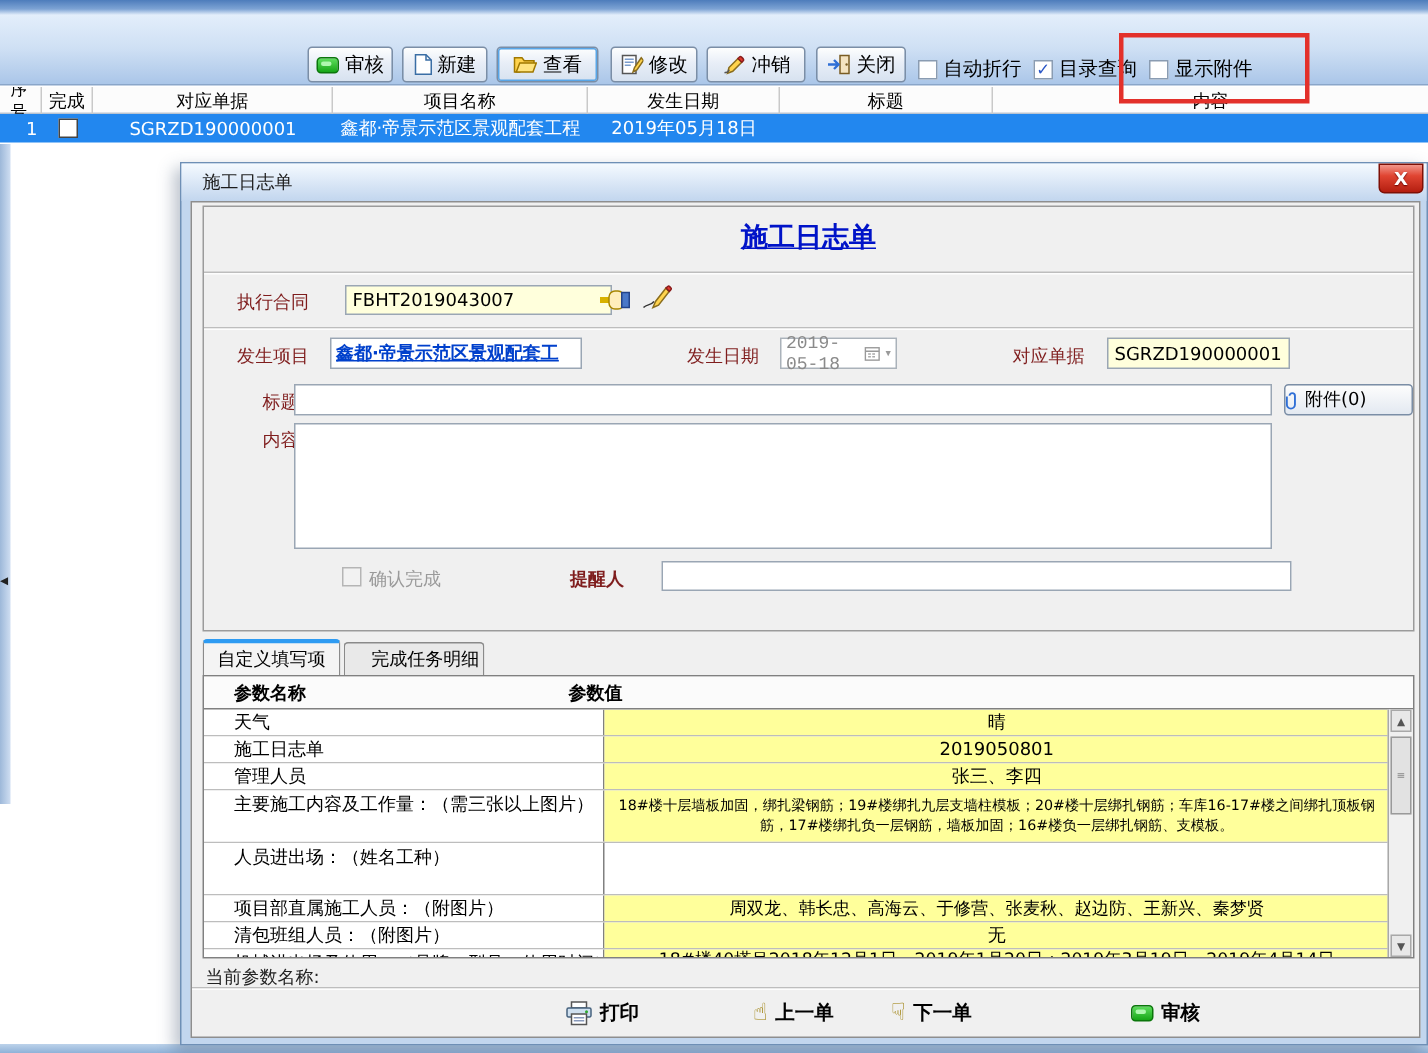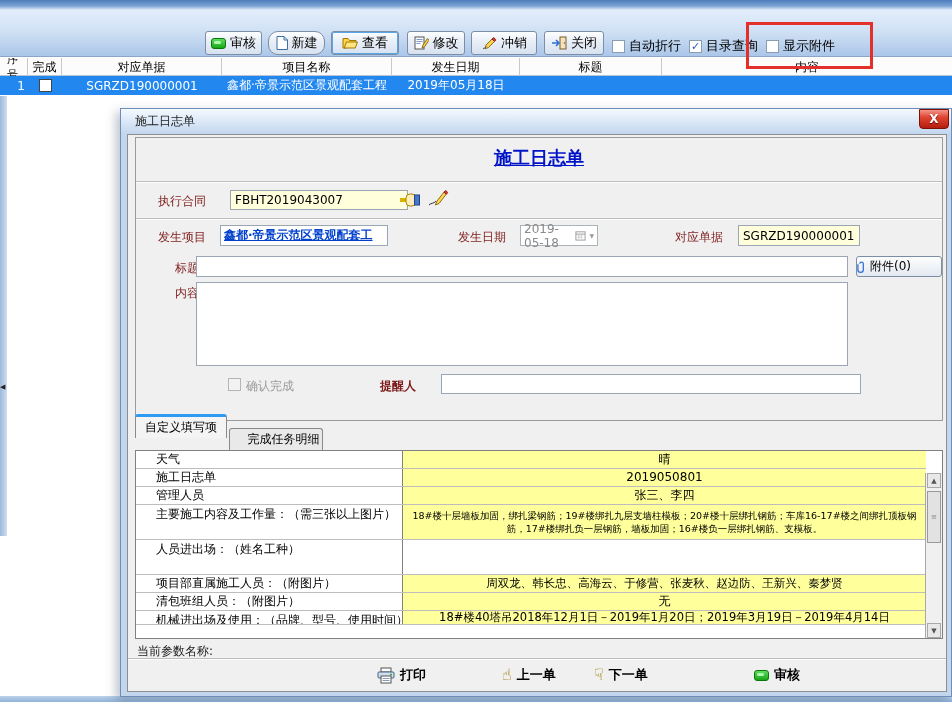--- a/index.html
+++ b/index.html
@@ -78,21 +78,21 @@
 <body>
 
 <div id="root">
 
   <div class="abs topbar"></div>
 
   <div class="abs tbtn" style="left:205px;top:31px;width:57px;">
     <span class="green-badge"></span>
     <span>审核</span>
   </div>
-  <div class="abs tbtn" style="left:268px;top:31px;width:57px;border-radius:10px;">
+  <div class="abs tbtn" style="left:268px;top:31px;width:57px;">
     <span>
         <svg width="12" height="14" viewBox="0 0 12 14">
           <path d="M1 .5h7l3.5 3.5v9.5H1z" fill="#fff" stroke="#3a6ea5"></path>
           <path d="M8 .5v3.5h3.5" fill="none" stroke="#3a6ea5"></path>
         </svg>
       </span>
     <span>新建</span>
   </div>
   <div class="abs tbtn default" style="left:331px;top:31px;width:68px;">
     <span>
@@ -203,21 +203,21 @@
             </svg>
           </span>
 
         <div class="abs groove" style="left:0;top:80px;width:100%;"></div>
 
         <span class="abs flabel" style="left:22px;top:91px;">发生项目</span>
         <div class="abs link-field" style="left:84px;top:87px;width:168px;height:21px;">
           <span class="link-text">鑫都·帝景示范区景观配套工</span>
         </div>
         <span class="abs flabel" style="left:322px;top:91px;">发生日期</span>
-        <div class="abs date-field" style="left:384px;top:87px;width:78px;height:21px;">
+        <div class="abs date-field" style="left:384px;top:87px;width:78px;height:21px;font-family:Liberation Mono, monospace;">
           <span style="flex:1;">2019-05-18</span>
           <span>
               <svg width="11" height="11" viewBox="0 0 12 12">
                 <rect x="1" y="2" width="10" height="9" fill="#fff" stroke="#999"></rect>
                 <path d="M1 4.5h10" stroke="#999"></path>
                 <path d="M3 6.5h2M6 6.5h2M3 8.5h2M6 8.5h2" stroke="#aaa"></path>
               </svg>
             </span>
           <span style="font-size:6px;color:#9a9a9a;">▼</span>
         </div>
@@ -237,28 +237,32 @@
 
         <span class="abs flabel" style="left:39px;top:147px;">内容</span>
         <div class="abs white-input" style="left:60px;top:144px;width:652px;height:84px;"></div>
 
         <span class="abs disabled-cb" style="left:92px;top:240px;"></span>
         <span class="abs flabel gray-text" style="left:110px;top:240px;">确认完成</span>
         <span class="abs flabel" style="left:244px;top:240px;font-weight:bold;">提醒人</span>
         <input class="abs white-input" style="left: 305px; top: 236px; width: 420px; height: 20px;" value="">
       </div>
 
-      <div class="abs tab active" style="left:7px;top:279px;width:92px;height:24px;">
+      <div class="abs tab active" style="left:7px;top:291px;width:92px;height:24px;">
         <span>自定义填写项</span>
       </div>
       <div class="abs tab inactive" style="left:101px;top:293px;width:94px;height:22px;">
         <span>完成任务明细</span>
       </div>
 
       <div class="abs pgrid">
+        <div class="pg-header">
+          <span class="abs" style="left:20px;top:3px;">参数名称</span>
+          <span class="abs" style="left:243px;top:3px;">参数值</span>
+        </div>
         <div class="pg-rows">
           <div class="prow">
             <div class="pname h17">天气</div>
             <div class="pval h17">晴</div>
           </div>
           <div class="prow">
             <div class="pname h17">施工日志单</div>
             <div class="pval h17">2019050801</div>
           </div>
           <div class="prow">

